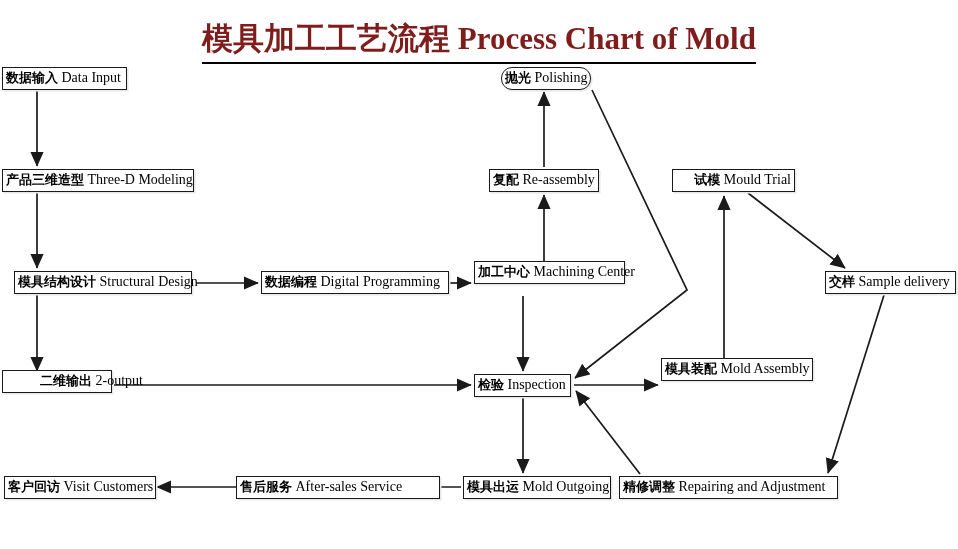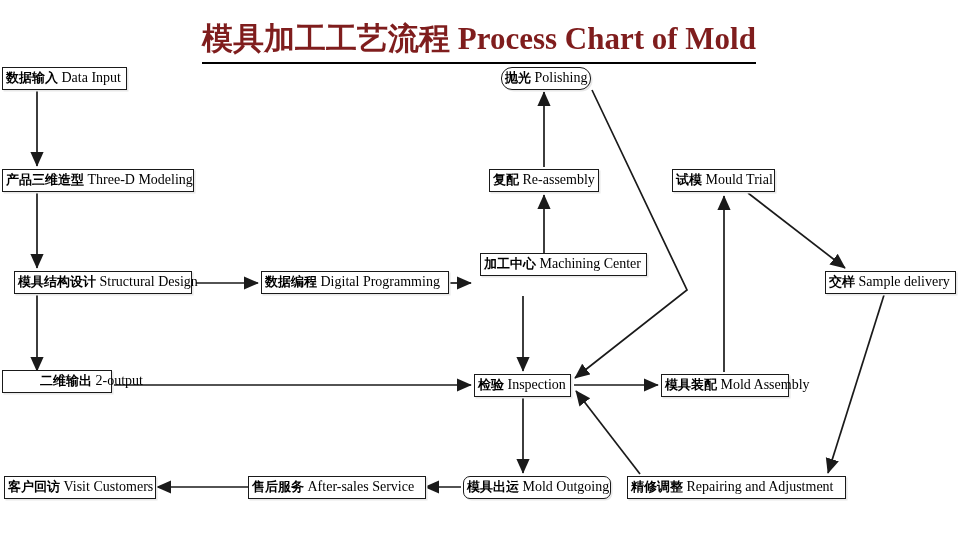--- a/index.html
+++ b/index.html
@@ -64,23 +64,23 @@
     </g>
 </svg>
 
 <div id="node-layer">
     <div class="node" style="left: 2px; top: 67px; width: 125px;"><span class="cn">数据输入</span><span class="en"> Data Input</span></div>
     <div class="node" style="left: 2px; top: 169px; width: 192px;"><span class="cn">产品三维造型</span><span class="en"> Three-D Modeling</span></div>
     <div class="node" style="left: 14px; top: 271px; width: 178px;"><span class="cn">模具结构设计</span><span class="en"> Structural Design</span></div>
     <div class="node" style="left: 2px; top: 370px; width: 110px; padding-left: 37px;"><span class="cn">二维输出</span><span class="en"> 2-output</span></div>
     <div class="node" style="left: 4px; top: 476px; width: 152px;"><span class="cn">客户回访</span><span class="en"> Visit Customers</span></div>
     <div class="node" style="left: 261px; top: 271px; width: 188px;"><span class="cn">数据编程</span><span class="en"> Digital Programming</span></div>
-    <div class="node" style="left: 248px; top: 476px; width: 178px;"><span class="cn">售后服务</span><span class="en"> After-sales Service</span></div>
+    <div class="node" style="left: 236px; top: 476px; width: 204px;"><span class="cn">售后服务</span><span class="en"> After-sales Service</span></div>
     <div class="node" style="left: 501px; top: 67px; width: 90px; border-radius: 11px;"><span class="cn">抛光</span><span class="en"> Polishing</span></div>
     <div class="node" style="left: 489px; top: 169px; width: 110px;"><span class="cn">复配</span><span class="en"> Re-assembly</span></div>
-    <div class="node" style="left: 474px; top: 253px; width: 167px; margin-left: 6px;"><span class="cn">加工中心</span><span class="en"> Machining Center</span></div>
+    <div class="node" style="left: 474px; top: 261px; width: 151px;"><span class="cn">加工中心</span><span class="en"> Machining Center</span></div>
     <div class="node" style="left: 474px; top: 374px; width: 97px;"><span class="cn">检验</span><span class="en"> Inspection</span></div>
-    <div class="node" style="left: 463px; top: 476px; width: 148px; border-radius: 7px;"><span class="cn">模具出运</span><span class="en"> Mold Outgoing</span></div>
-    <div class="node" style="left: 672px; top: 169px; width: 103px; text-align: right;"><span class="cn">试模</span><span class="en"> Mould Trial</span></div>
-    <div class="node" style="left: 661px; top: 374px; width: 128px;"><span class="cn">模具装配</span><span class="en"> Mold Assembly</span></div>
-    <div class="node" style="left: 619px; top: 476px; width: 219px; margin-left: 8px;"><span class="cn">精修调整</span><span class="en"> Repairing and Adjustment</span></div>
+    <div class="node" style="left: 463px; top: 476px; width: 148px;"><span class="cn">模具出运</span><span class="en"> Mold Outgoing</span></div>
+    <div class="node" style="left: 672px; top: 169px; width: 123px; text-align: right;"><span class="cn">试模</span><span class="en"> Mould Trial</span></div>
+    <div class="node" style="left: 661px; top: 358px; width: 152px;"><span class="cn">模具装配</span><span class="en"> Mold Assembly</span></div>
+    <div class="node" style="left: 619px; top: 476px; width: 219px;"><span class="cn">精修调整</span><span class="en"> Repairing and Adjustment</span></div>
     <div class="node" style="left: 825px; top: 271px; width: 131px;"><span class="cn">交样</span><span class="en"> Sample delivery</span></div>
   </div>
 
 </body></html>

